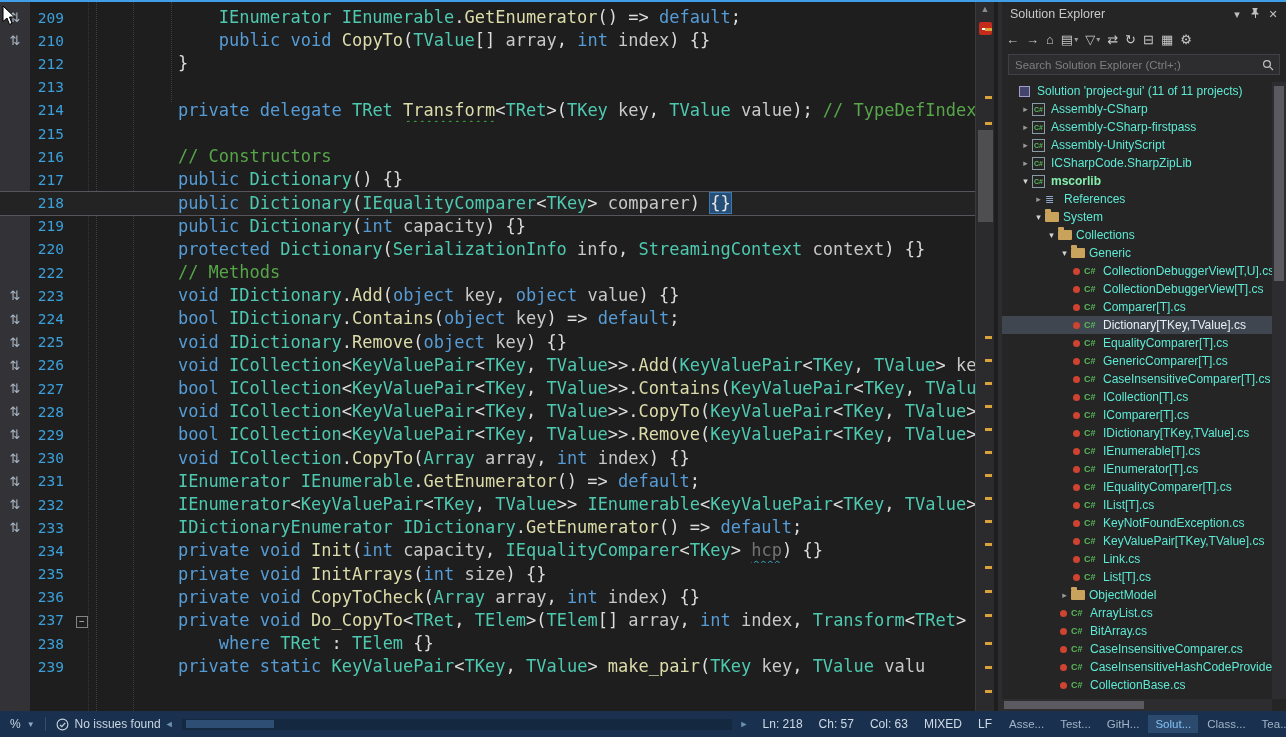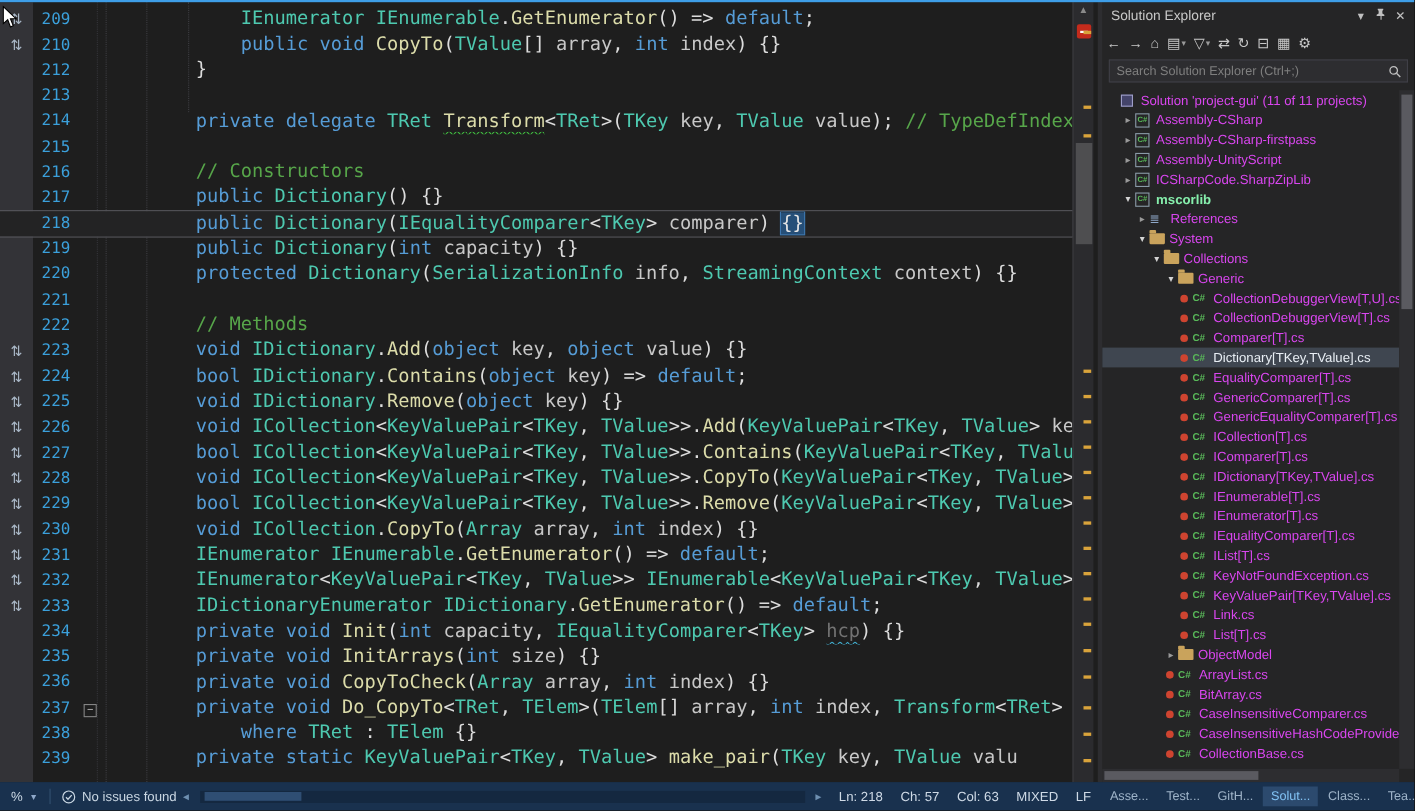--- a/index.html
+++ b/index.html
@@ -49,21 +49,21 @@
   .p-search { padding:2px 6px 4px 6px; }
   .searchwrap { display:flex; align-items:center; background:#2D2D30; border:1px solid #3F3F46; height:21px; }
   .searchwrap input { flex:1; background:transparent; border:none; outline:none; color:#CCC; font-size:11.5px; padding:0 6px; font-family:"Liberation Sans", sans-serif; }
   .searchwrap input::placeholder { color:#7F7F7F; }
   .p-tree { position:absolute; top:80px; left:0; right:14px; bottom:12px; overflow:hidden; }
   .trow { display:flex; align-items:center; height:18px; white-space:nowrap; }
   .trow.sel { background:#3F4650; }
   .exp { width:13px; flex:0 0 13px; font-size:9px; text-align:center; }
   .exp.c { color:#9A9A9A; } .exp.e { color:#D4D4D4; }
   .dot { width:7px; height:7px; flex:0 0 7px; border-radius:50%; background:#CE4430; margin:0 4px 0 2px; }
-  .tlabel { margin-left:4px; color:#d946ef; }
+  .tlabel { margin-left:4px; color:#5eead4; }
   .trow.sel .tlabel { color:#E8EEF4; }
   .tlabel.b { font-weight:bold; color:#86efac; }
   .ico-folder { width:14px; height:10px; background:#C9A35C; border-radius:1px; position:relative; flex:0 0 14px; }
   .ico-folder::before { content:""; position:absolute; top:-3px; left:0; width:6px; height:3px; background:#C9A35C; border-radius:1px 1px 0 0; }
   .ico-cs { color:#59B859; font-size:9px; font-weight:bold; flex:0 0 15px; }
   .ico-project { width:13px; height:13px; flex:0 0 13px; border:1px solid #8A9BA8; font-size:7px; font-weight:bold; color:#59B859; text-align:center; line-height:11px; margin-right:2px; }
   .ico-solution { width:11px; height:11px; flex:0 0 11px; border:1px solid #9E9EC8; background:#44446A; margin-right:3px; }
   .ico-ref { color:#8FA8C9; font-size:11px; flex:0 0 15px; }
   .pvscroll { position:absolute; right:0; top:80px; bottom:12px; width:14px; background:#2D2D30; }
   .pvthumb { position:absolute; left:2px; top:4px; width:10px; height:195px; background:#5A5A60; }
@@ -156,26 +156,20 @@
           <div class="glyph"></div>
           <div class="lnum">219</div>
           <div class="foldcol"></div>
           <pre class="codetext">        <span class="tk-k">public </span><span class="tk-t">Dictionary</span><span class="tk-p">(</span><span class="tk-k">int </span><span class="tk-i">capacity</span><span class="tk-p">) </span><span class="tk-p">{}</span></pre>
         </div>
         <div class="line">
           <div class="glyph"></div>
           <div class="lnum">220</div>
           <div class="foldcol"></div>
           <pre class="codetext">        <span class="tk-k">protected </span><span class="tk-t">Dictionary</span><span class="tk-p">(</span><span class="tk-t">SerializationInfo </span><span class="tk-i">info</span><span class="tk-p">, </span><span class="tk-t">StreamingContext </span><span class="tk-i">context</span><span class="tk-p">) </span><span class="tk-p">{}</span></pre>
-        </div>
-        <div class="line">
-          <div class="glyph"></div>
-          <div class="lnum">221</div>
-          <div class="foldcol"></div>
-          <pre class="codetext"></pre>
         </div>
         <div class="line">
           <div class="glyph"></div>
           <div class="lnum">222</div>
           <div class="foldcol"></div>
           <pre class="codetext">        <span class="tk-c">// Methods</span></pre>
         </div>
         <div class="line">
           <div class="glyph">⇅</div>
           <div class="lnum">223</div>
@@ -422,21 +416,21 @@
           <span class="tlabel">EqualityComparer[T].cs</span>
         </div>
         <div class="trow" style="padding-left: 69px;">
           <span class="dot"></span>
           <span class="ico-cs">C#</span>
           <span class="tlabel">GenericComparer[T].cs</span>
         </div>
         <div class="trow" style="padding-left: 69px;">
           <span class="dot"></span>
           <span class="ico-cs">C#</span>
-          <span class="tlabel">GenericEqualityComparer[T].cs</span>
+          <span class="tlabel">CaseInsensitiveComparer[T].cs</span>
         </div>
         <div class="trow" style="padding-left: 69px;">
           <span class="dot"></span>
           <span class="ico-cs">C#</span>
           <span class="tlabel">ICollection[T].cs</span>
         </div>
         <div class="trow" style="padding-left: 69px;">
           <span class="dot"></span>
           <span class="ico-cs">C#</span>
           <span class="tlabel">IComparer[T].cs</span>

